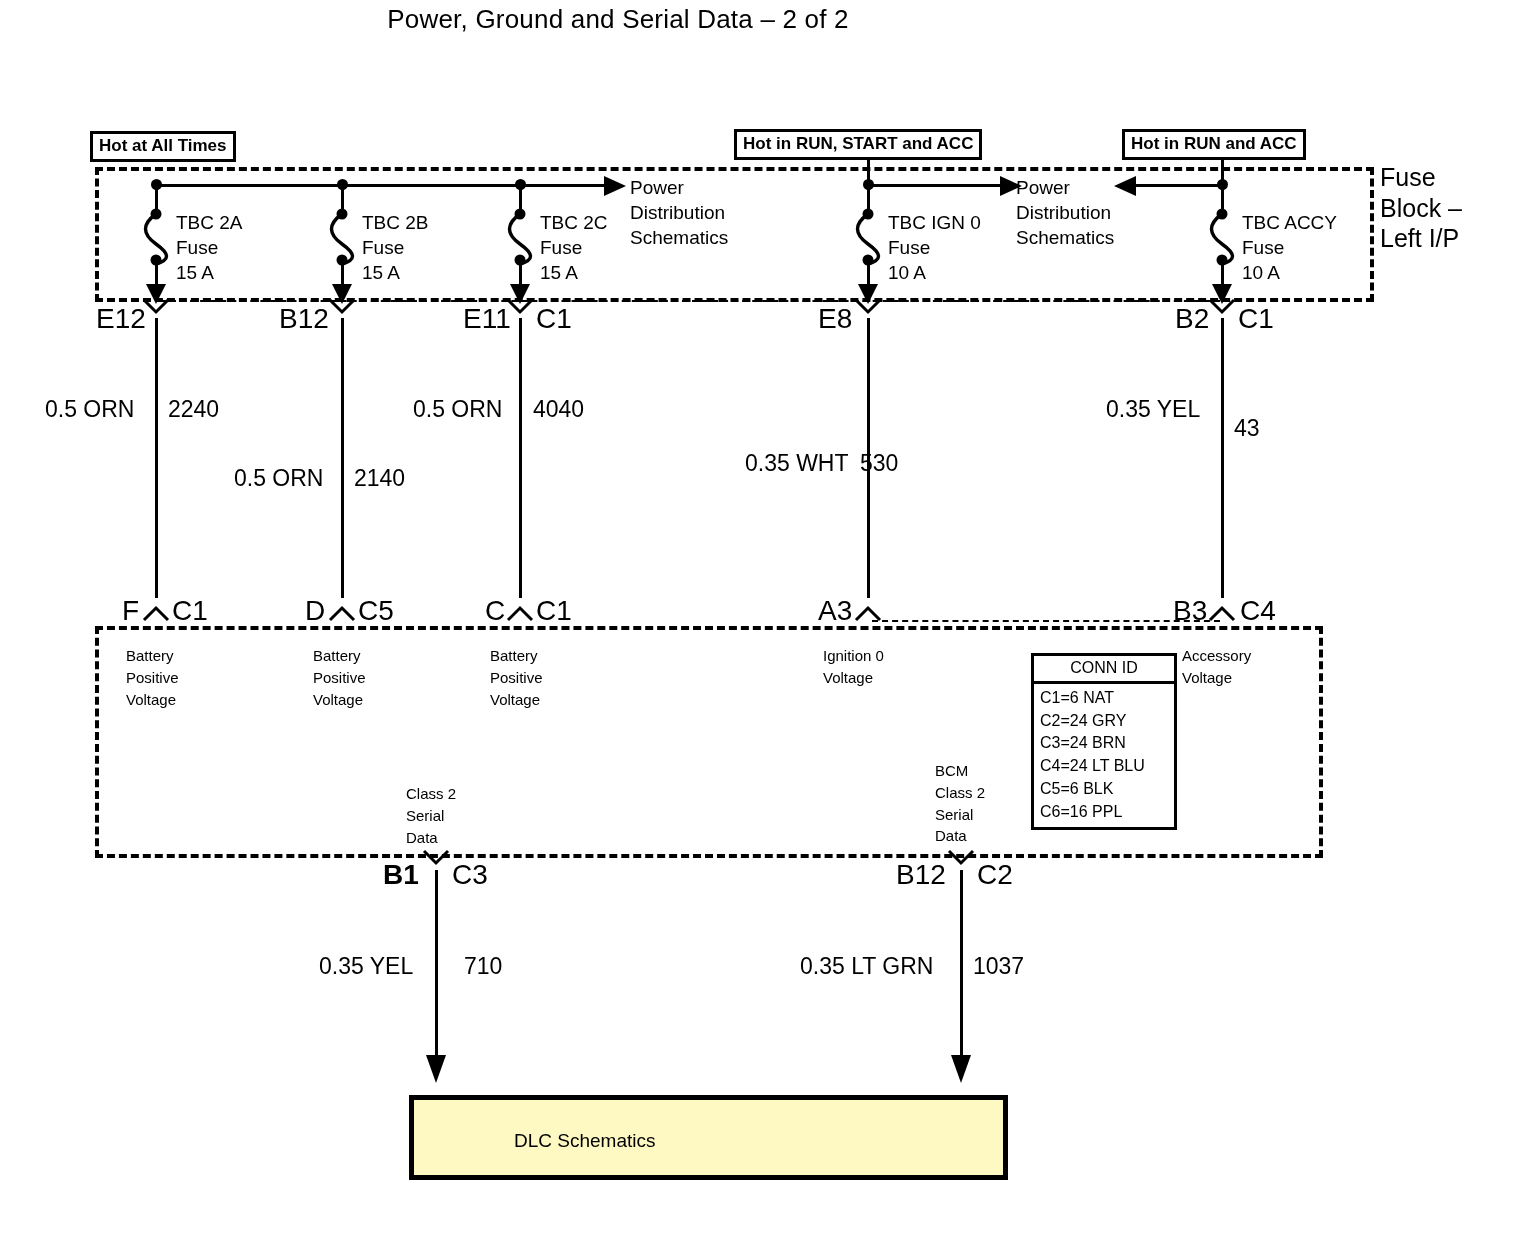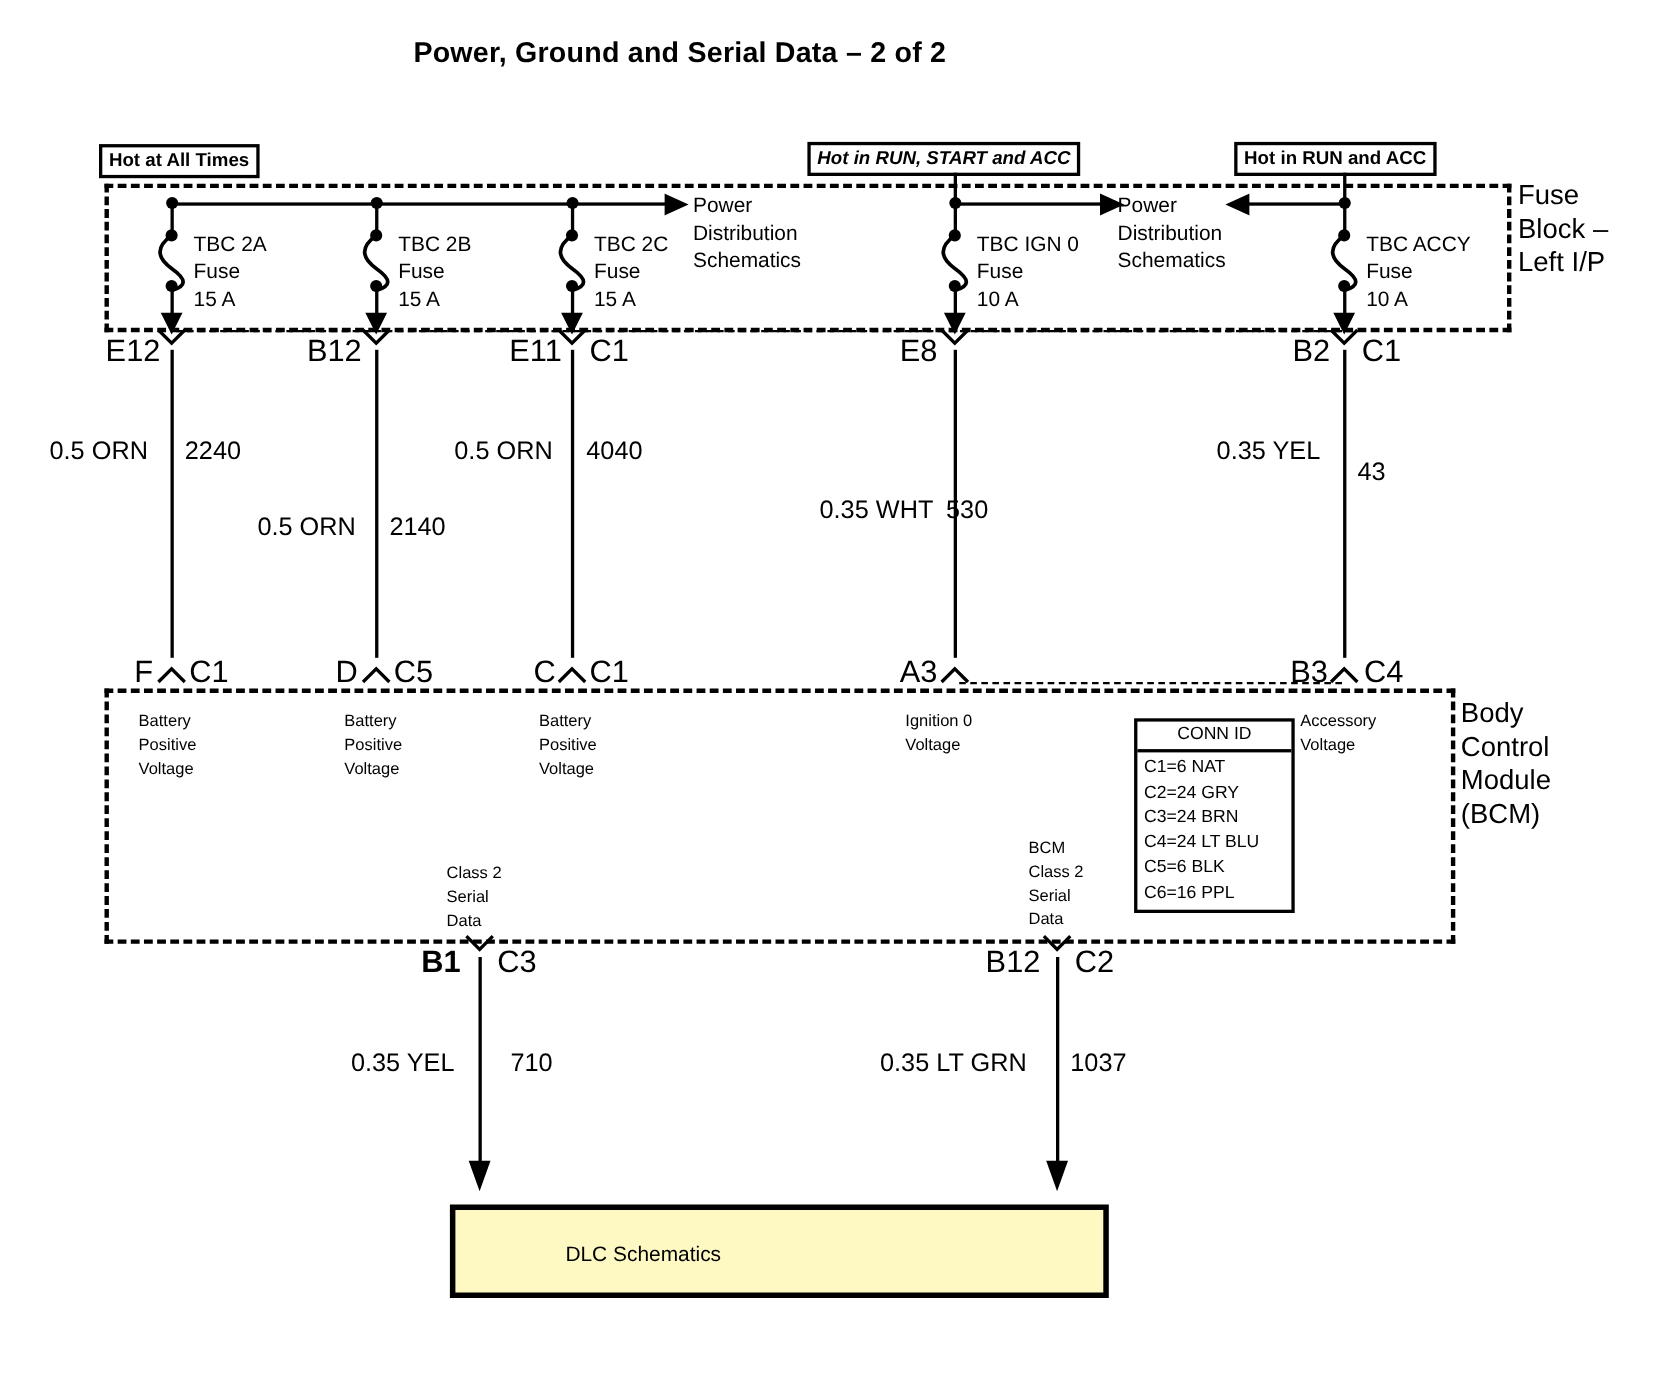--- a/index.html
+++ b/index.html
@@ -15,24 +15,24 @@
     position: relative;
     width: 1520px;
     height: 1248px;
     overflow: hidden;
     background: #ffffff;
   }
   .abs { position: absolute; }
 
   
   .title {
-    left: 0; top: 32px; width: 1236px;
+    left: 0; top: 4px; width: 1236px;
     text-align: center;
     font-size: 26px;
-    font-weight: bold;
+    font-weight: normal;
     letter-spacing: 0.2px;
   }
 
   
   .hotbox {
     border: 3px solid #000;
     background: #fff;
     font-size: 17px;
     font-weight: bold;
     padding: 2px 6px 3px 6px;
@@ -123,21 +123,21 @@
   }
 </style>
 </head>
 <body>
 
 <div id="page">
 
   <div class="abs title">Power, Ground and Serial Data – 2 of 2</div>
 
   <div class="abs hotbox" style="left:90px; top:131px;">Hot at All Times</div>
-  <div class="abs hotbox" style="left:734px; top:129px;font-style:italic;">Hot in RUN, START and ACC</div>
+  <div class="abs hotbox" style="left:734px; top:129px;">Hot in RUN, START and ACC</div>
   <div class="abs hotbox" style="left:1122px; top:129px;">Hot in RUN and ACC</div>
 
   <div class="abs dashbox" style="left:95px; top:167px; width:1271px; height:127px;"></div>
 
   <div class="abs thin-dash" style="left:160px; top:300px; width:1070px;"></div>
 
   <div class="abs lbl-side" style="left:1380px; top:162px;">Fuse
 Block –
 Left I/P</div>
 
@@ -312,24 +312,20 @@
   <svg class="abs" style="left:1208px; top:600px;" width="28" height="22">
     <path d="M2 20 L14 8 L26 20" stroke="#000" stroke-width="3" fill="none"></path>
   </svg>
   <div class="abs lbl-term" style="left:1173px; top:597px;">B3</div>
   <div class="abs lbl-term" style="left:1240px; top:597px;">C4</div>
 
   <div class="abs dashbox" style="left:95px; top:626px; width:1220px; height:224px;"></div>
 
   <div class="abs thin-dash" style="left:872px; top:620px; width:348px;"></div>
 
-  <div class="abs lbl-side" style="left:1328px; top:633px;">Body
-Control
-Module
-(BCM)</div>
 
   <div class="abs lbl-sm" style="left:126px; top:645px;">Battery
 Positive
 Voltage</div>
   <div class="abs lbl-sm" style="left:313px; top:645px;">Battery
 Positive
 Voltage</div>
   <div class="abs lbl-sm" style="left:490px; top:645px;">Battery
 Positive
 Voltage</div>

